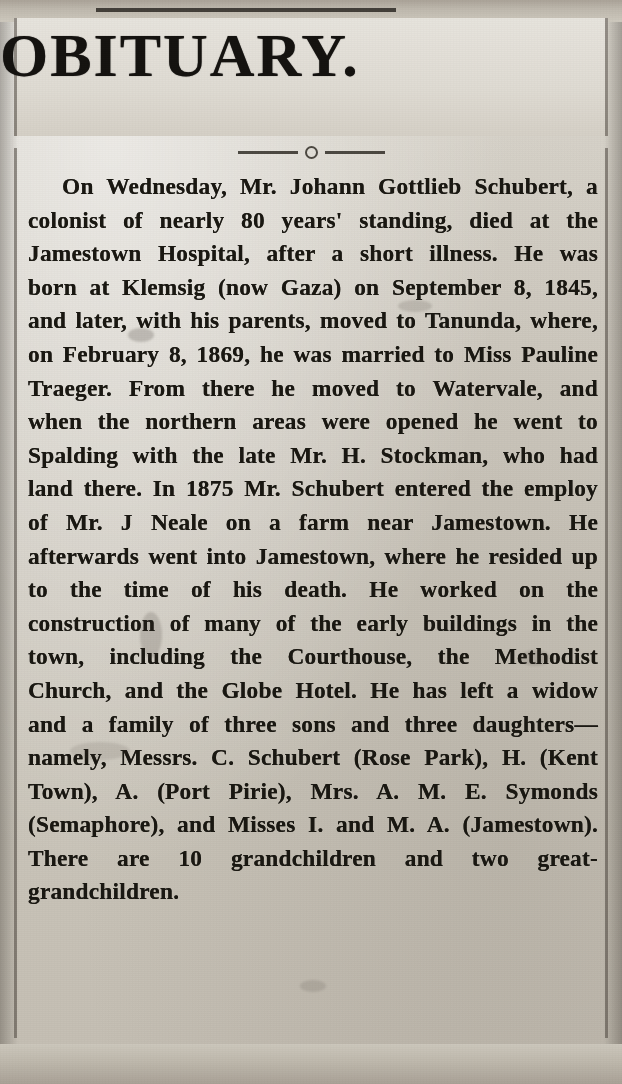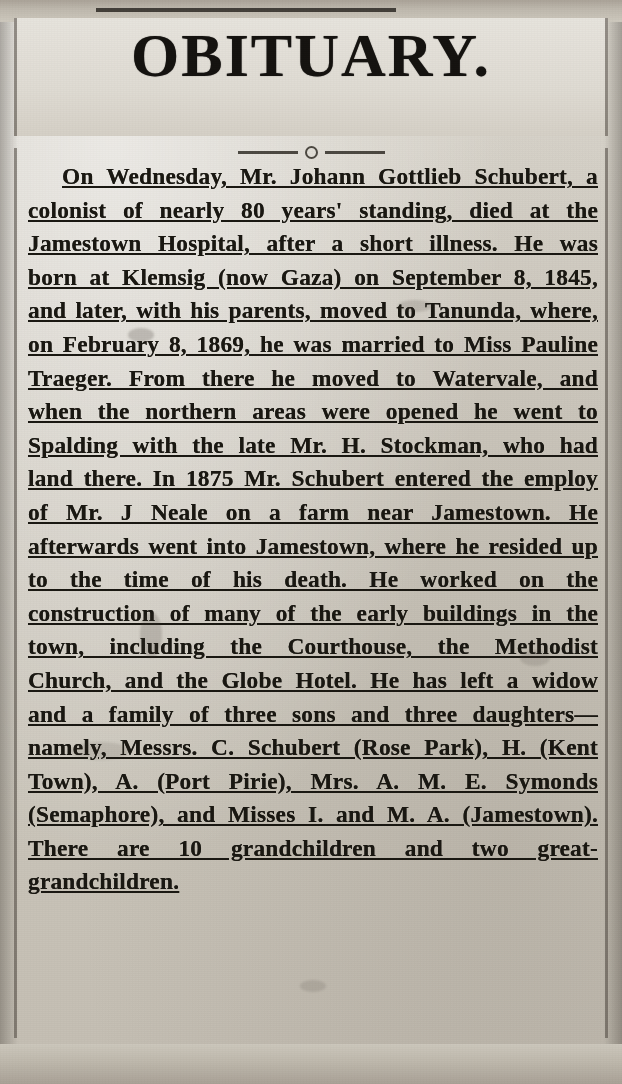--- a/index.html
+++ b/index.html
@@ -82,21 +82,20 @@
     height: 118px;
     background: linear-gradient(180deg, #e6e3dc 0%, #dedad2 60%, #d4cfc5 100%);
     border-left: 3px solid rgba(74,68,60,.55);
     border-right: 3px solid rgba(74,68,60,.55);
     box-sizing: border-box;
   }
 
   .title {
     position: absolute;
     left: 0; right: 0; top: 24px;
-    text-align: center;
     font-family: "Liberation Serif", serif;
     font-weight: bold;
     font-size: 62px;
     letter-spacing: 2px;
     color: #12100d;
     line-height: 1;
     text-shadow: 0 0 1px rgba(0,0,0,.6);
   }
   .title .dot { font-size: 62px; }
 
@@ -122,32 +121,31 @@
     margin: 0 7px;
     border: 2px solid #2f2b25;
     border-radius: 50%;
     opacity: .85;
   }
 
   .body-text {
     position: absolute;
     left: 28px;
     right: 24px;
-    top: 160px;
+    top: 170px;
     font-family: "Liberation Serif", serif;
     font-size: 23.4px;
     line-height: 33.6px;
     text-align: justify;
     text-align-last: left;
     color: #17150f;
     font-weight: bold;
     letter-spacing: .2px;
     word-spacing: 2.5px;
     text-shadow: 0 0 .6px rgba(20,18,14,.8);
-    text-decoration: underline;
   }
   .body-text .indent { display: inline-block; width: 34px; }
 
   
   .blot {
     position: absolute;
     background: rgba(60,54,46,.45);
     border-radius: 50%;
     filter: blur(1.2px);
     pointer-events: none;

